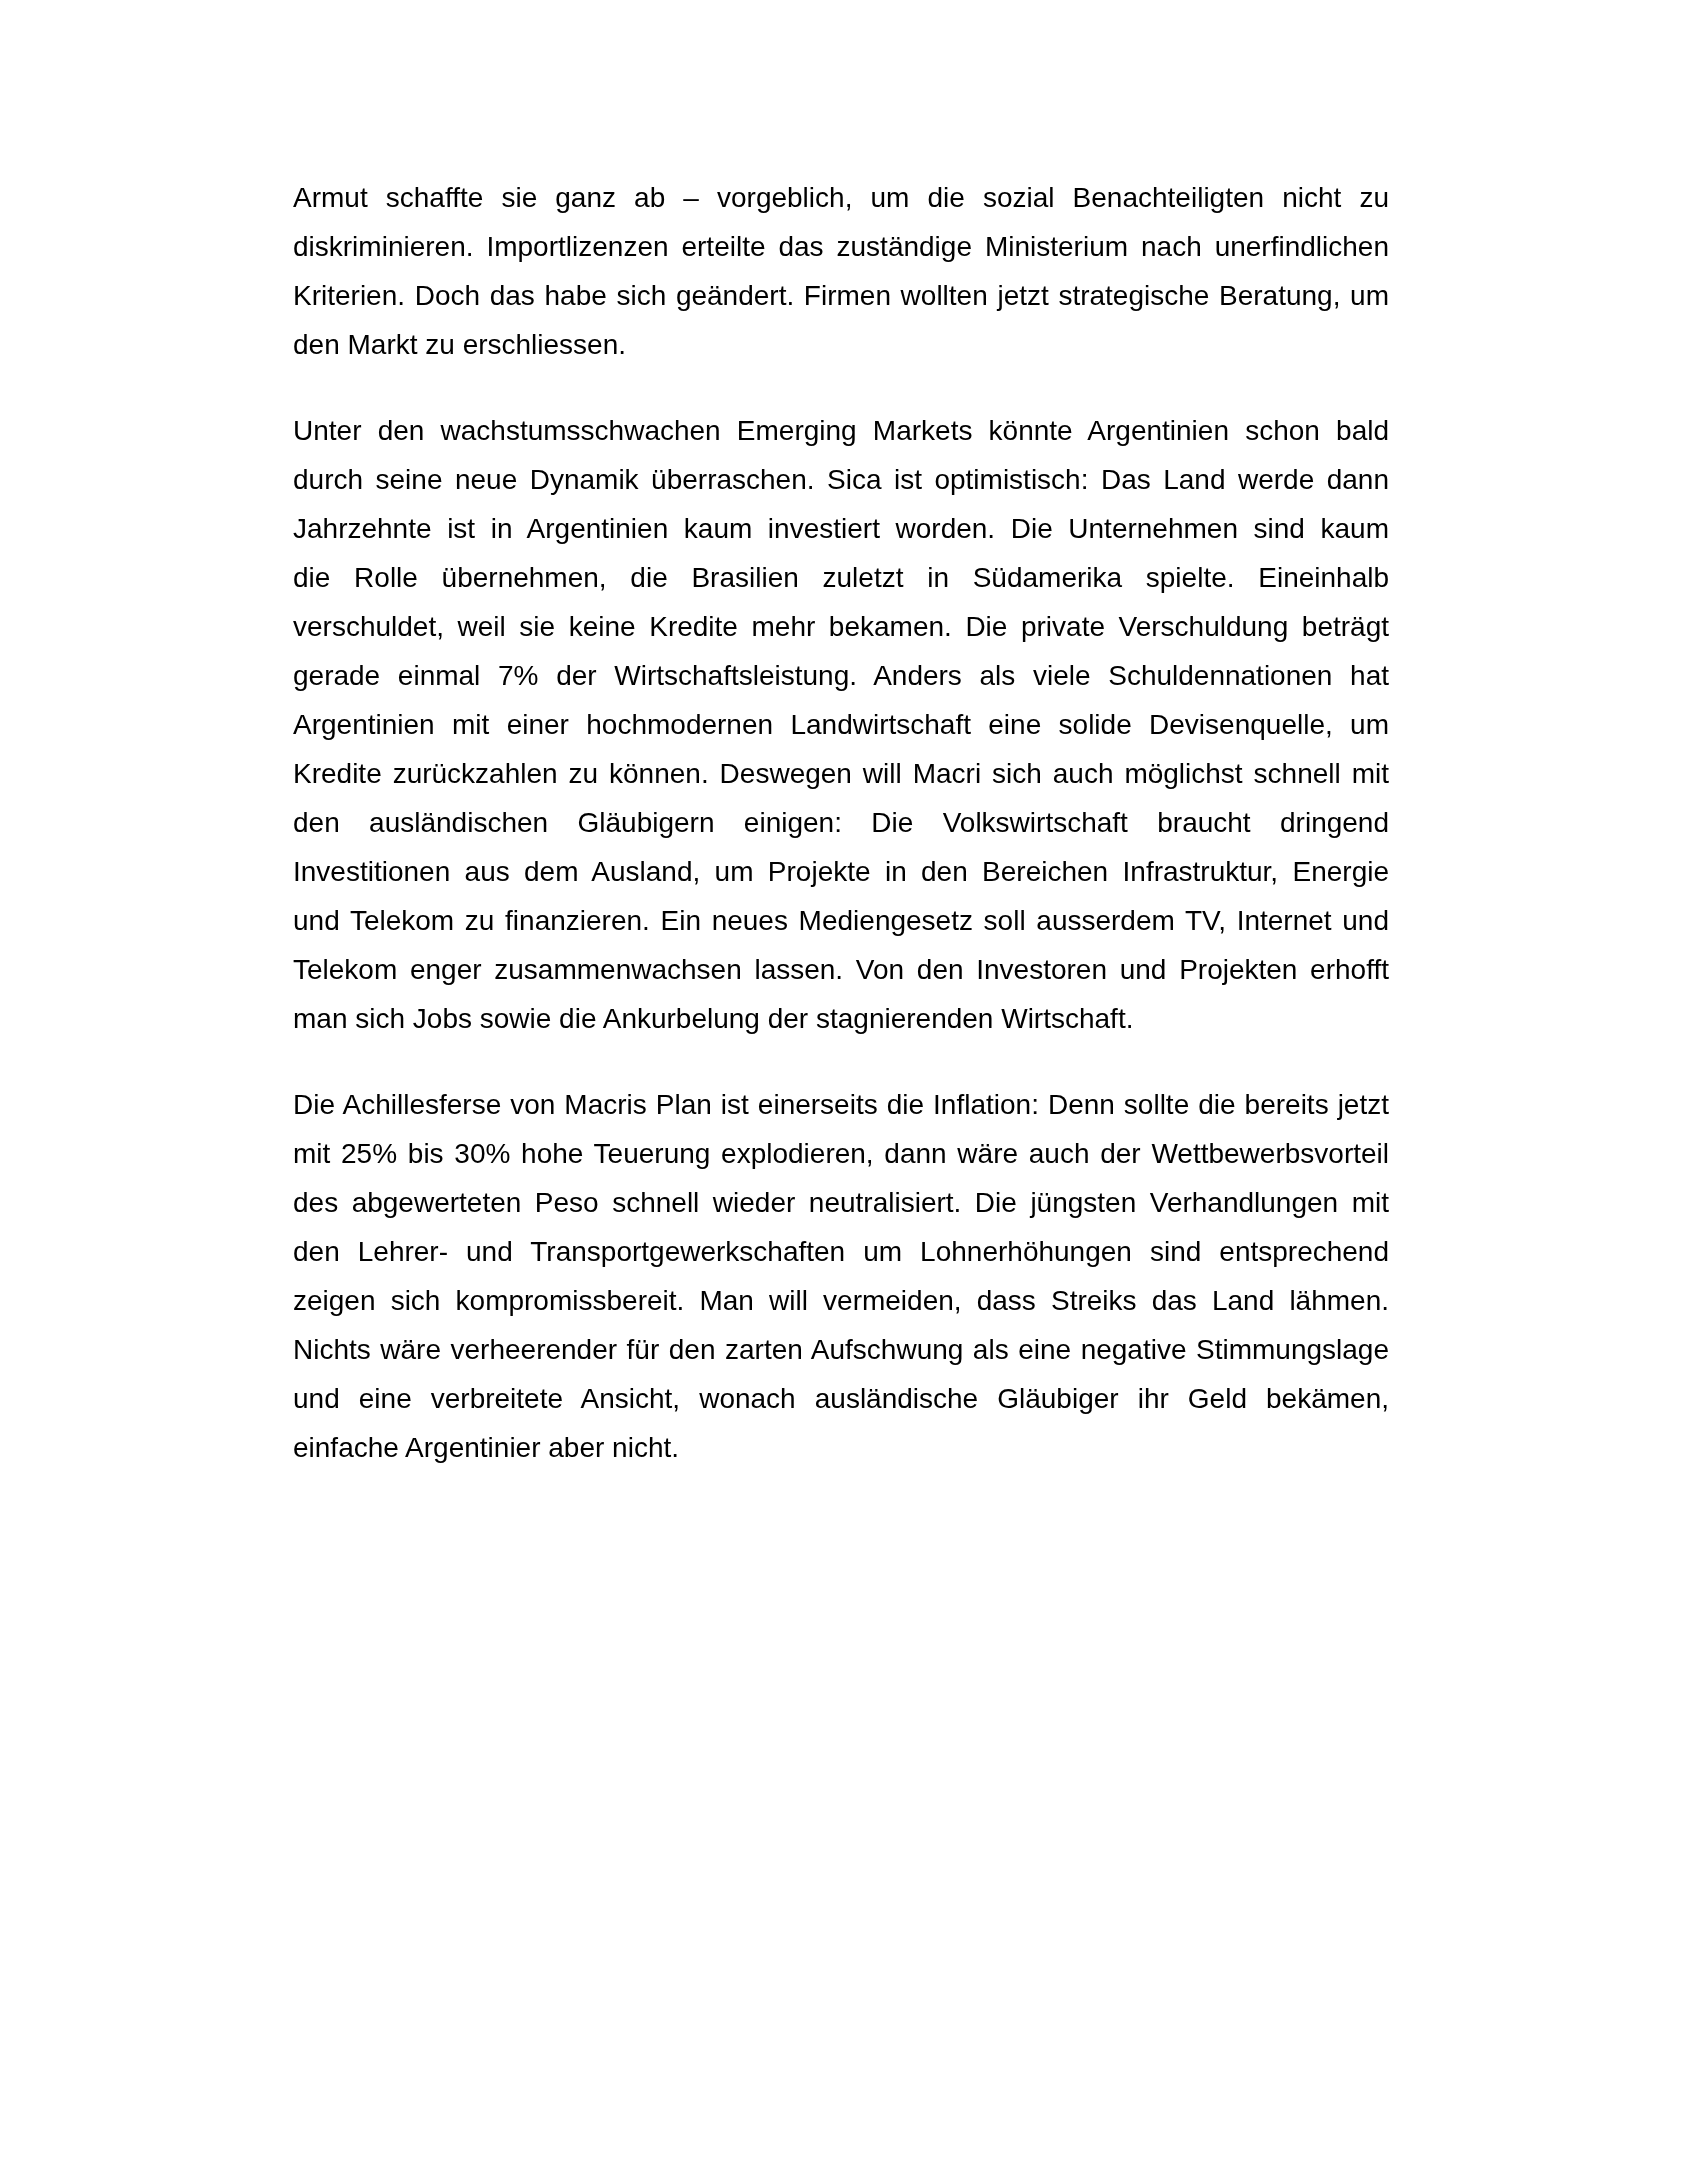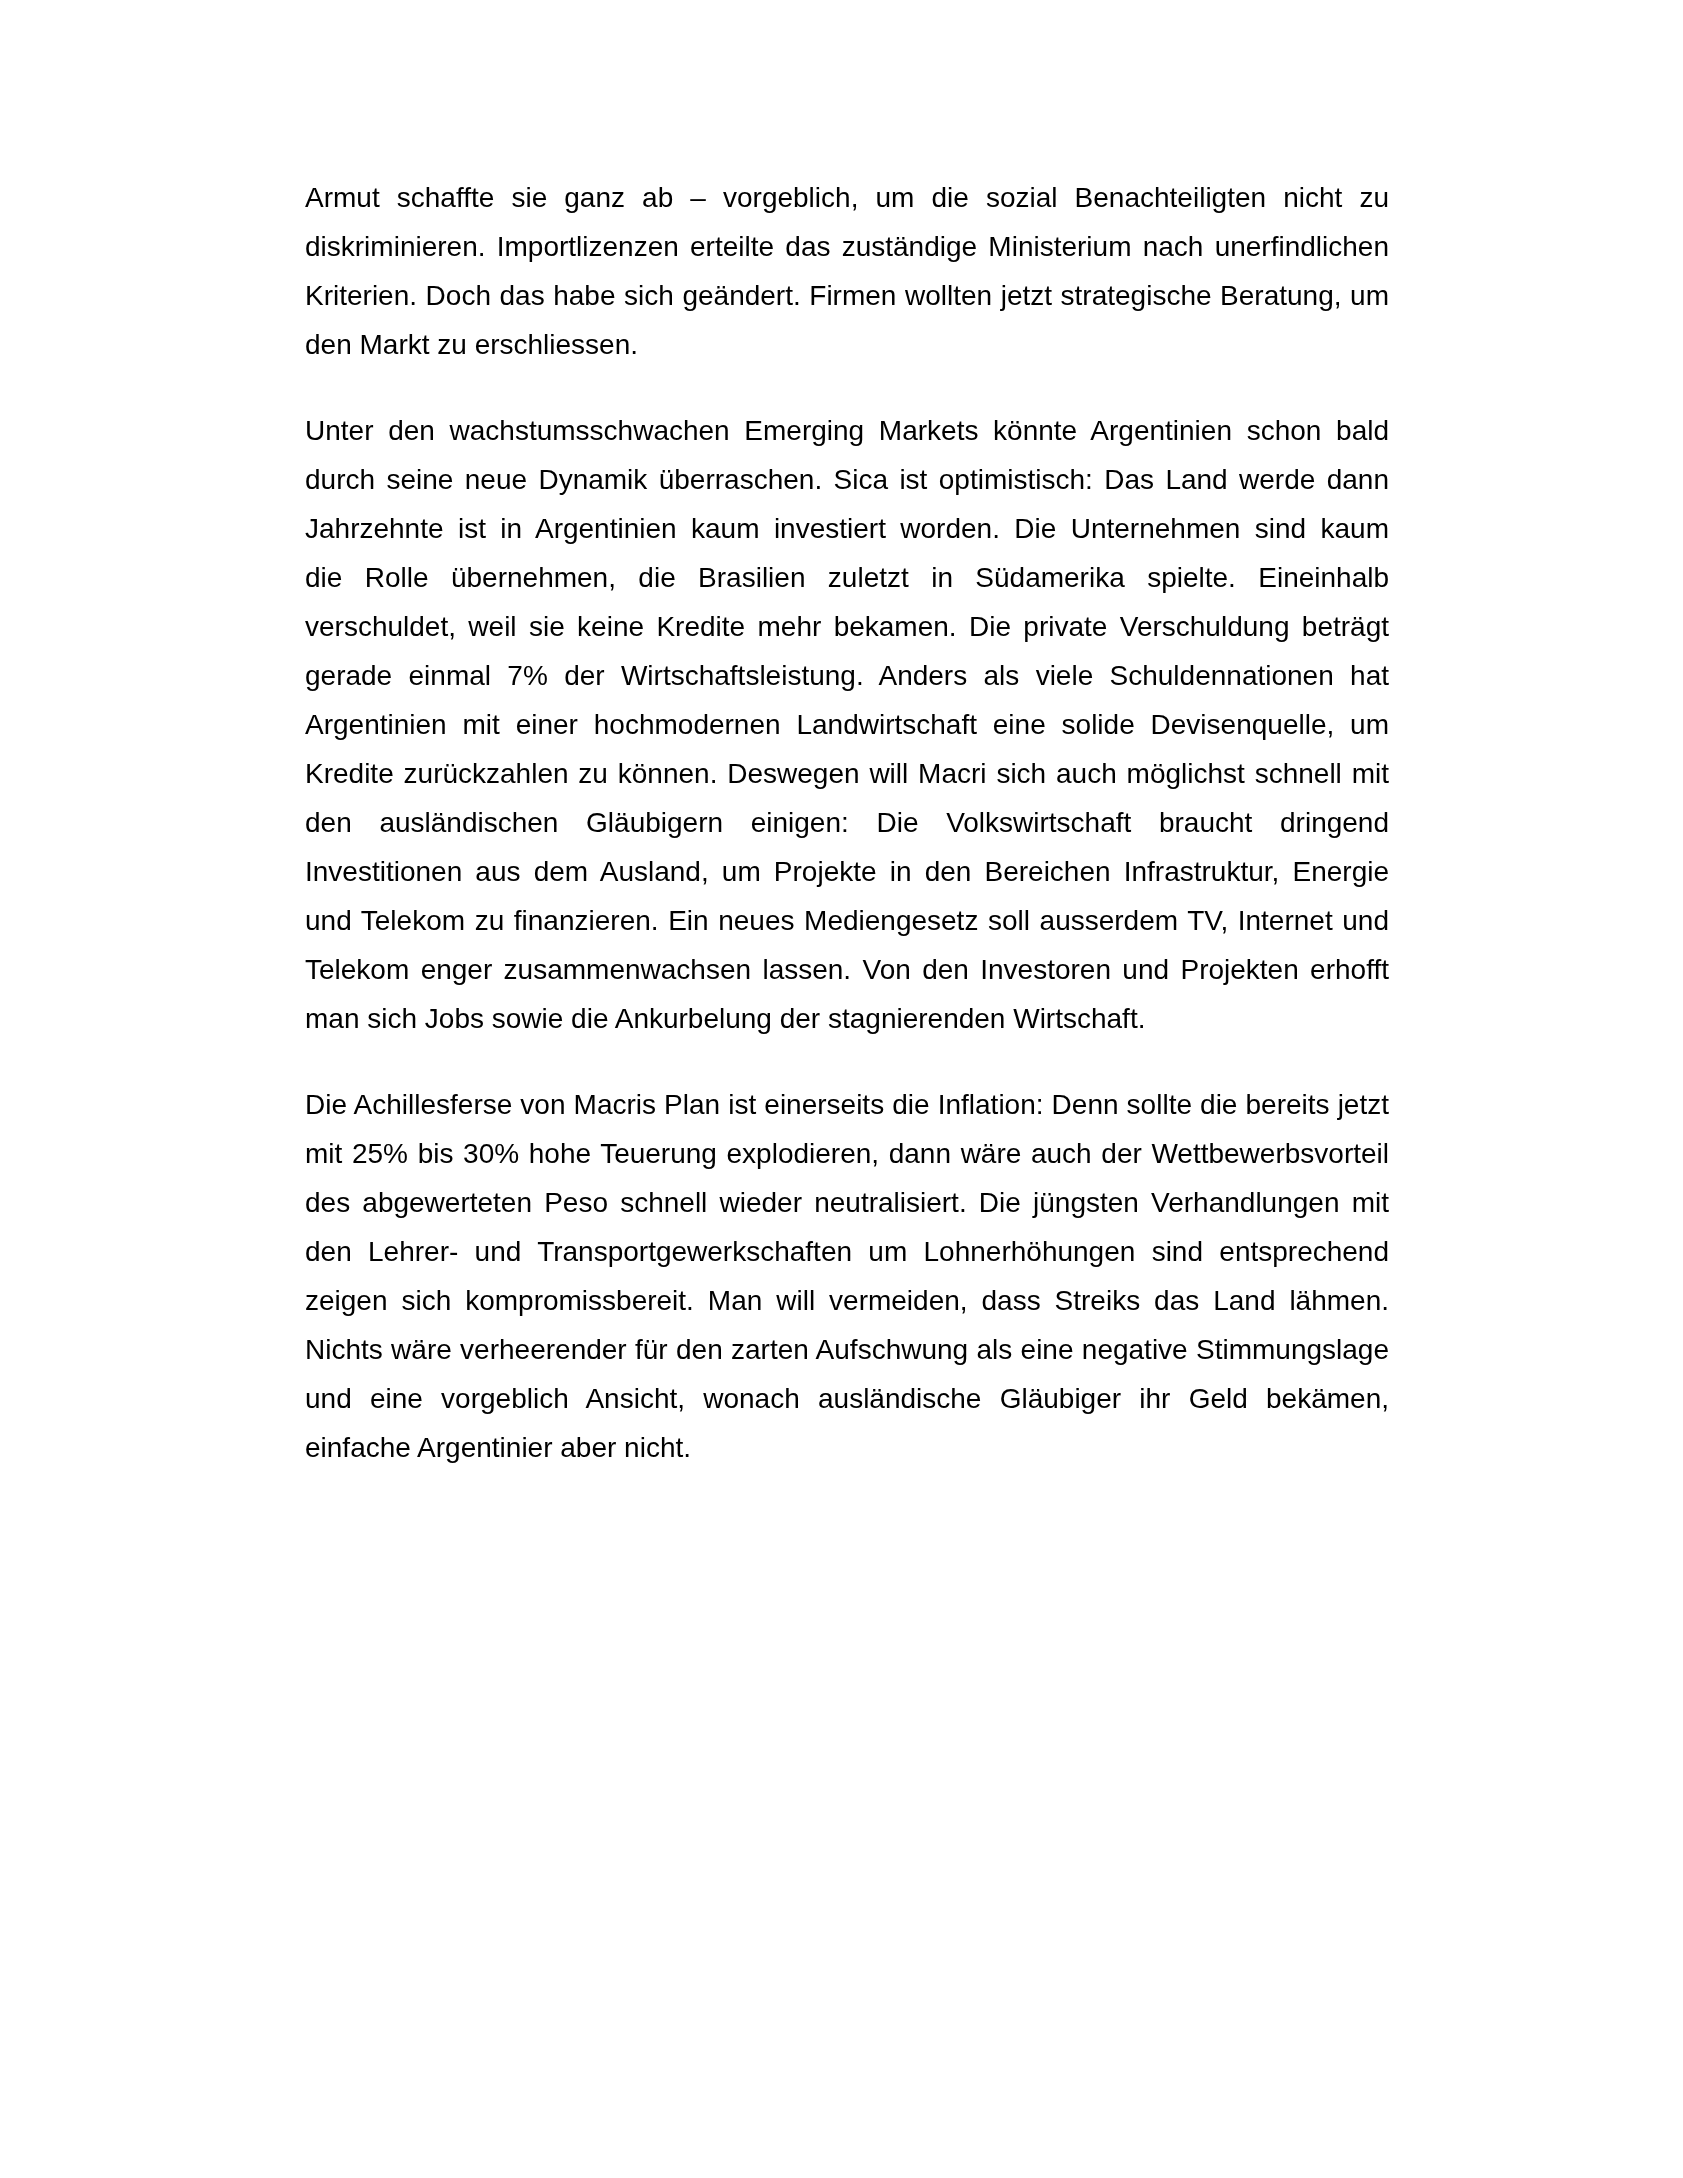--- a/index.html
+++ b/index.html
@@ -6,21 +6,21 @@
   body { width: 1683px; height: 2178px; position: relative; overflow: hidden; }
   .page {
     position: absolute;
     left: 289px;
     top: 173px;
     width: 1100px;
     font-family: "Liberation Sans", sans-serif;
     font-size: 28px;
     color: #000000;
   }
-  .para { margin: 0 0 37px 16px; }
+  .para { margin: 0 0 37px 4px; }
   .line {
     display: block;
     height: 49px;
     line-height: 49px;
     white-space: nowrap;
     text-align: justify;
     text-align-last: justify;
   }
   .line.last { text-align: center; text-align-last: left; }
 </style>
@@ -49,17 +49,17 @@
     <span class="line">Telekom enger zusammenwachsen lassen. Von den Investoren und Projekten erhofft</span>
     <span class="line last">man sich Jobs sowie die Ankurbelung der stagnierenden Wirtschaft.</span>
   </div>
   <div class="para">
     <span class="line">Die Achillesferse von Macris Plan ist einerseits die Inflation: Denn sollte die bereits jetzt</span>
     <span class="line">mit 25% bis 30% hohe Teuerung explodieren, dann wäre auch der Wettbewerbsvorteil</span>
     <span class="line">des abgewerteten Peso schnell wieder neutralisiert. Die jüngsten Verhandlungen mit</span>
     <span class="line">den Lehrer- und Transportgewerkschaften um Lohnerhöhungen sind entsprechend</span>
     <span class="line">zeigen sich kompromissbereit. Man will vermeiden, dass Streiks das Land lähmen.</span>
     <span class="line">Nichts wäre verheerender für den zarten Aufschwung als eine negative Stimmungslage</span>
-    <span class="line">und eine vorgeblich Ansicht, wonach ausländische Gläubiger ihr Geld bekämen,</span>
+    <span class="line">und eine verbreitete Ansicht, wonach ausländische Gläubiger ihr Geld bekämen,</span>
     <span class="line last">einfache Argentinier aber nicht.</span>
   </div>
 </div>
 
 
 </body></html>

